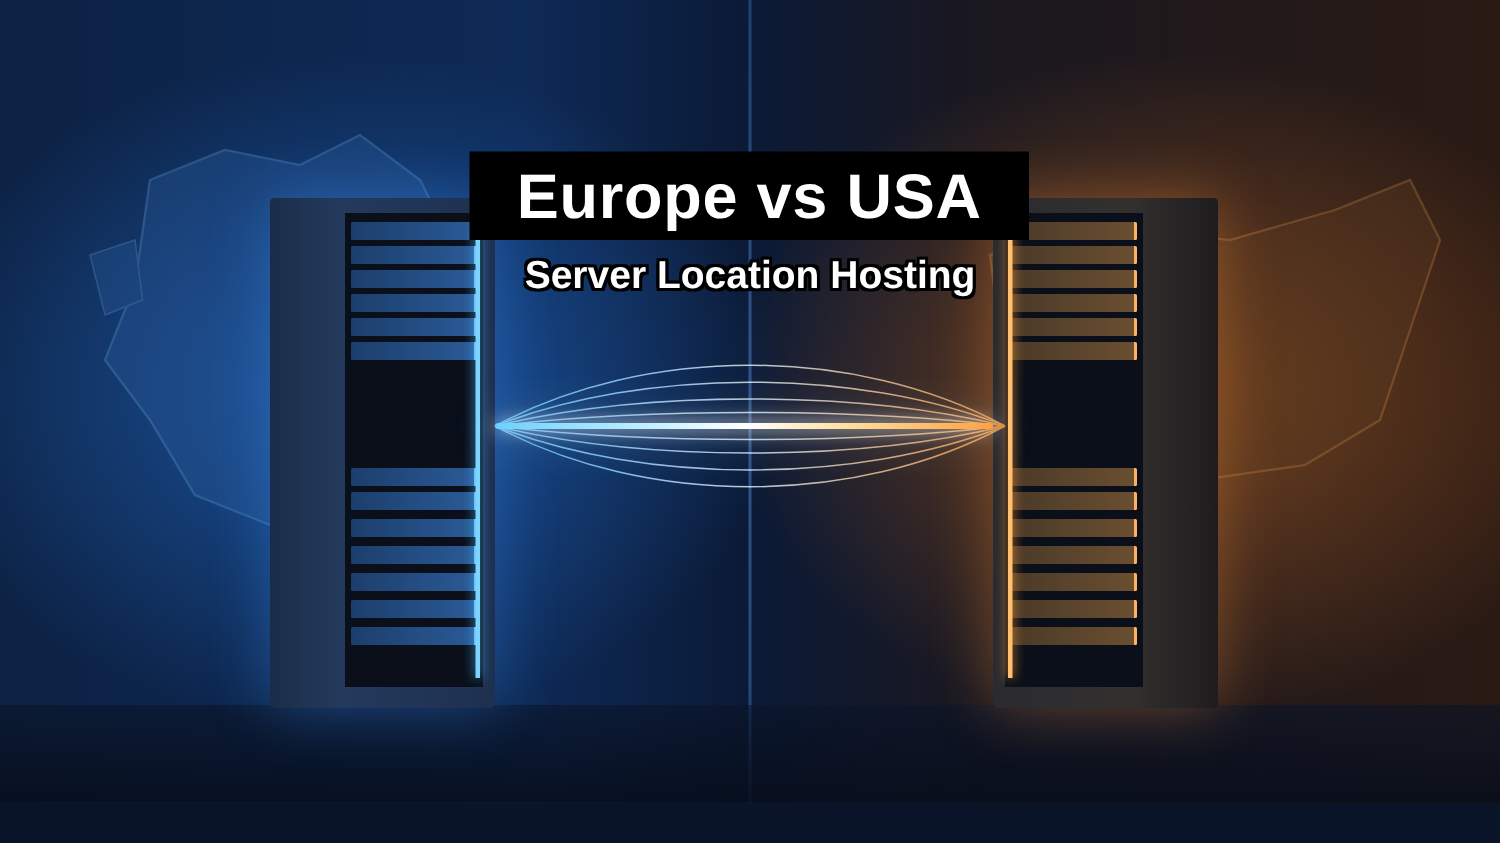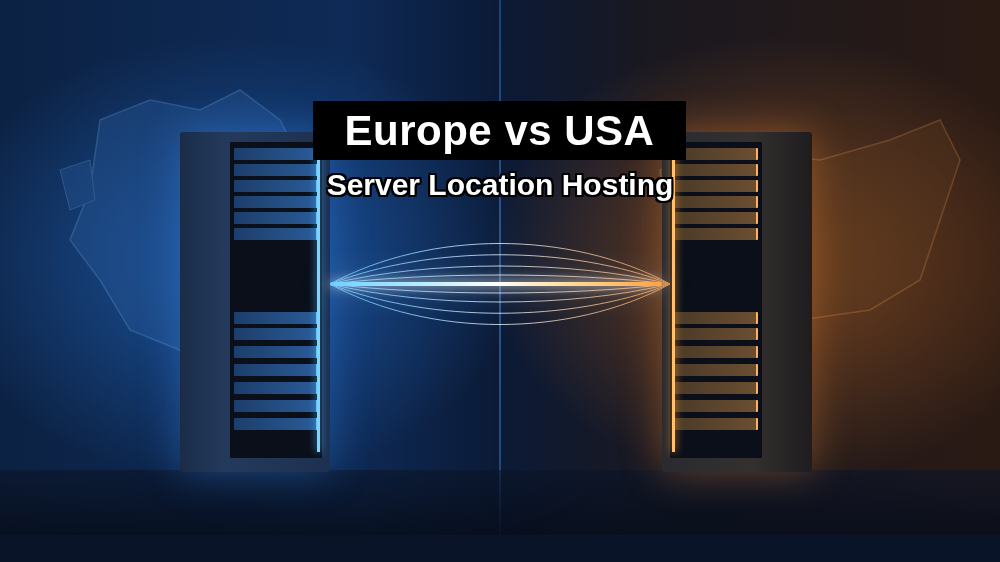--- a/index.html
+++ b/index.html
@@ -25,21 +25,21 @@
   .led-strip{position:absolute;top:20px;bottom:20px;width:3px;}
   .rack-left .led-strip{right:10px;background:#7fd4ff;box-shadow:0 0 8px #4ab8ff;}
   .rack-right .led-strip{left:10px;background:#ffc070;box-shadow:0 0 8px #ff9a30;}
   .beam{position:absolute;left:330px;top:282px;width:332px;height:4px;
     background:linear-gradient(90deg,#6ad0ff,#bfefff 30%,#fff 50%,#ffe0a0 70%,#ffa040);
     box-shadow:0 0 12px #fff,0 0 30px rgba(180,220,255,.7);border-radius:2px;}
   .fibers{position:absolute;left:270px;top:210px;width:460px;height:150px;}
   .title-box{position:absolute;left:313px;top:101px;width:373px;height:59px;background:#000;
     display:flex;align-items:center;justify-content:center;}
   .title{color:#fff;font-weight:bold;font-size:42px;letter-spacing:0.5px;}
-  .subtitle{position:absolute;left:320px;top:168px;width:360px;text-align:center;color:#fff;font-weight:bold;font-size:30px;
+  .subtitle{position:absolute;left:320px;top:168px;width:360px;text-align:center;color:#fff;font-weight:bold;font-size:26px;
     text-shadow:-2px -2px 0 #000,2px -2px 0 #000,-2px 2px 0 #000,2px 2px 0 #000,0 2px 0 #000,0 -2px 0 #000,2px 0 0 #000,-2px 0 0 #000;}
 </style>
 </head>
 <body>
 
 <div class="scene">
   <svg class="map-left" viewBox="0 0 300 320">
     <path d="M60 60 L110 40 L160 50 L200 30 L240 60 L270 120 L250 170 L280 220 L230 260 L180 250 L140 290 L90 270 L60 220 L30 180 L50 130 Z" fill="#2a5a9a" stroke="#5a9ad8" stroke-width="1.5"></path>
     <path d="M20 110 L50 100 L55 140 L30 150 Z" fill="#2a5a9a" stroke="#5a9ad8"></path>
   </svg>

